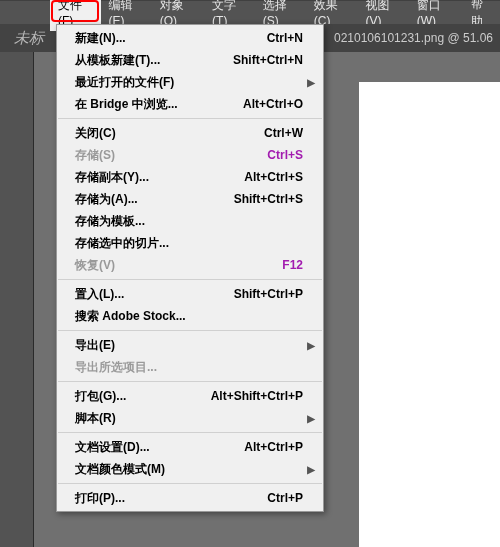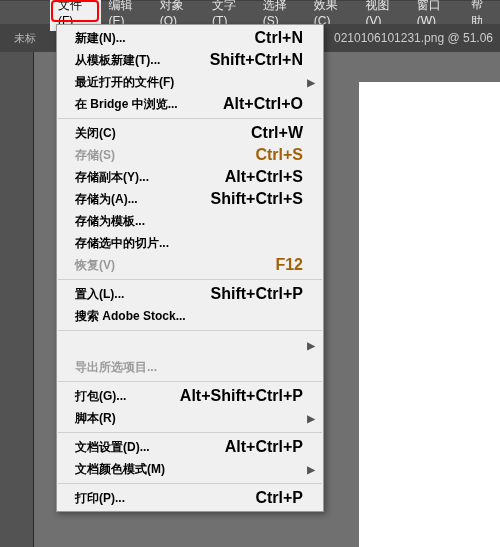--- a/index.html
+++ b/index.html
@@ -4,31 +4,31 @@
 <style>
 * { margin: 0; padding: 0; box-sizing: border-box; font-family: "Microsoft YaHei", sans-serif; }
 body { background: #333333; width: 500px; height: 547px; overflow: hidden; position: relative; }
 .menubar { display: flex; background: #535353; height: 24px; align-items: center; padding-left: 50px; border-top: 1px solid #404040; }
 .menubar-item { color: #e6e6e6; font-size: 12px; padding: 3px 8px; cursor: pointer; }
 .menubar-item.active { background: #f0f0f0; color: #000; }
 .hl-red { position: absolute; border: 2px solid #f00; border-radius: 4px; pointer-events: none; }
 .hl1 { left: 51px; top: 0px; width: 48px; height: 22px; }
 .hl2 { left: 64px; top: 303px; width: 110px; height: 24px; }
 .toolbar { background: #434343; height: 28px; display: flex; align-items: center; padding-left: 14px; }
-.toolbar-text { color: #b8b8b8; font-size: 11px; }
+.toolbar-text { color: #b8b8b8; font-size: 15px; font-style: italic; }
 .document-tab { color: #cccccc; font-size: 12px; padding: 6px 10px; white-space: nowrap; }
 .side-panel { position: absolute; left: 0; top: 52px; width: 34px; bottom: 0; background: #535353; border-right: 1px solid #2a2a2a; }
 .canvas-area { position: absolute; left: 34px; top: 52px; right: 0; bottom: 0; background: #707070; }
 .canvas-white { position: absolute; left: 325px; top: 30px; width: 200px; height: 480px; background: #fff; }
 .dropdown { position: absolute; left: 56px; top: 24px; width: 268px; background: #f0f0f0; border: 1px solid #999; box-shadow: 2px 2px 6px rgba(0,0,0,0.4); z-index: 100; padding: 2px 0; }
 .menu-row { display: flex; align-items: center; height: 22px; padding: 0 20px 0 18px; font-size: 12px; color: #000; cursor: pointer; position: relative; font-weight: bold; }
 .menu-row.disabled { color: #9a9a9a; cursor: default; gap: 44px; }
 .menu-label { flex: 1; }
-.menu-shortcut { color: #000; font-size: 16px; }
-.menu-row.disabled .menu-shortcut { color: #a16207; }
+.menu-shortcut { color: #000; font-size: 12px; }
+.menu-row.disabled .menu-shortcut { color: #a21caf; }
 .menu-sep { height: 1px; background: #d0d0d0; margin: 3px 1px; }
 .submenu-arrow { position: absolute; right: 8px; font-size: 10px; color: #555; }
 .tab-wrap { position: absolute; left: 324px; top: 24px; height: 28px; display: flex; align-items: center; background: #434343; }
 </style>
 </head>
 <body>
 
 <div class="menubar">
   <div class="menubar-item active">文件(F)</div>
   <div class="menubar-item">编辑(E)</div>
@@ -102,20 +102,21 @@
     <div class="menu-sep"></div>
     <div class="menu-row">
       <span class="menu-label">置入(L)...</span>
       <span class="menu-shortcut">Shift+Ctrl+P</span>
     </div>
     <div class="menu-row">
       <span class="menu-label">搜索 Adobe Stock...</span>
     </div>
     <div class="menu-sep"></div>
     <div class="menu-row">
+      <span class="menu-label">导出(E)</span>
       <span class="submenu-arrow">▶</span>
     </div>
     <div class="menu-row disabled">
       <span class="menu-label">导出所选项目...</span>
     </div>
     <div class="menu-sep"></div>
     <div class="menu-row">
       <span class="menu-label">打包(G)...</span>
       <span class="menu-shortcut">Alt+Shift+Ctrl+P</span>
     </div>

